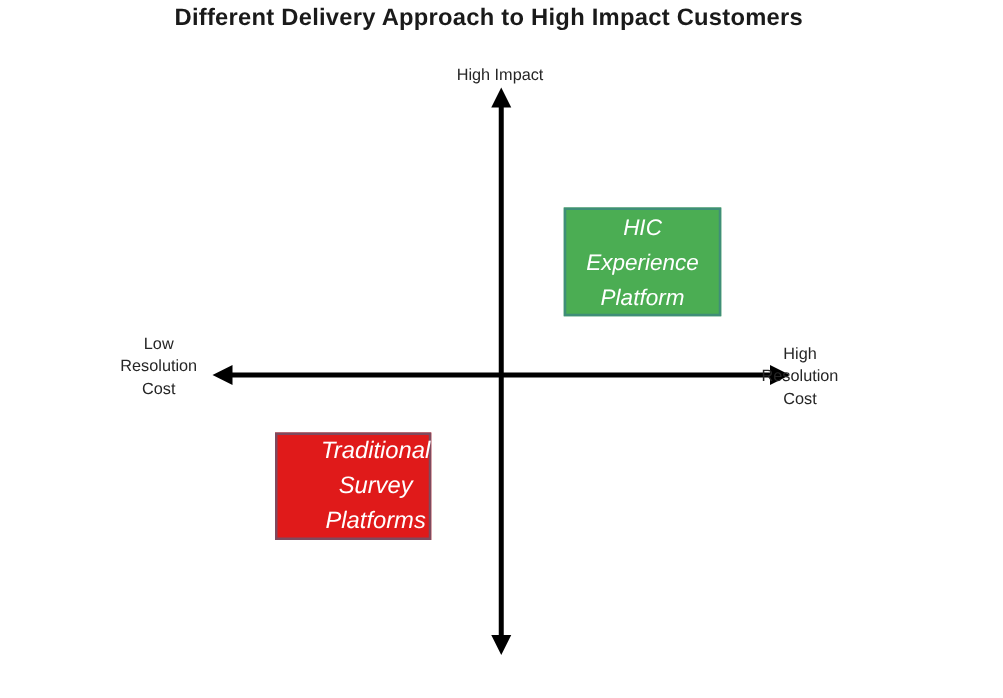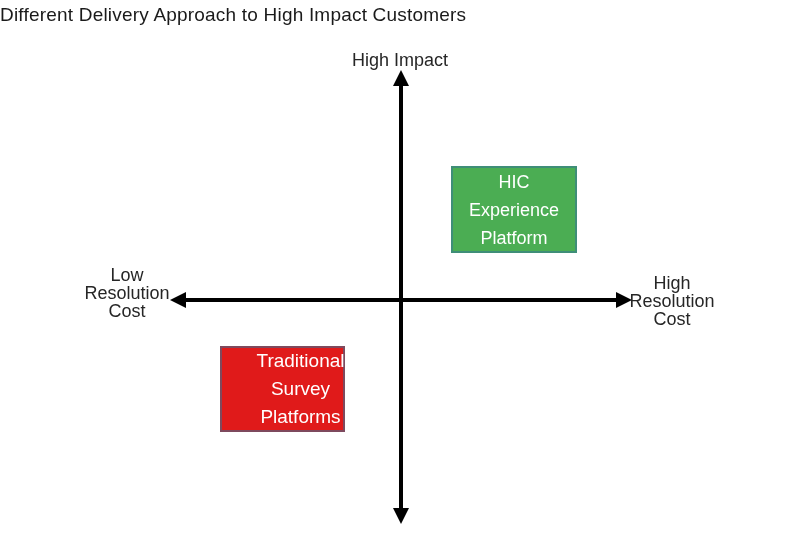--- a/index.html
+++ b/index.html
@@ -13,55 +13,56 @@
     width: 802px;
     height: 558px;
     background: #ffffff;
     overflow: hidden;
   }
   .chart-title {
     position: absolute;
     left: 0;
     top: 4px;
     width: 782px;
-    text-align: left;
+    text-align: center;
     font-size: 19px;
-    font-weight: normal;
+    font-weight: bold;
     color: #1a1a1a;
     letter-spacing: 0.2px;
   }
   .axes-svg {
     position: absolute;
     left: 0;
     top: 0;
     width: 802px;
     height: 558px;
   }
   .axis-label {
     position: absolute;
-    font-size: 18px;
+    font-size: 13px;
     color: #262626;
     text-align: center;
     line-height: 18px;
     white-space: pre-line;
   }
   .axis-label.top    { left: 330px; top: 51px;  width: 140px; }
   .axis-label.bottom { left: 330px; top: 531px; width: 140px; }
   .axis-label.left   { left: 67px;  top: 266px; width: 120px; }
-  .axis-label.right  { left: 612px; top: 274px; width: 120px; }
+  .axis-label.right  { left: 580px; top: 274px; width: 120px; }
   .quad-box {
     position: absolute;
     box-sizing: border-box;
     border: 2px solid #000;
     display: flex;
     align-items: center;
     justify-content: center;
     text-align: center;
     white-space: pre-line;
     color: #ffffff;
+    font-style: italic;
   }
   .quad-box.green {
     left: 451px;
     top: 166px;
     width: 126px;
     height: 87px;
     font-size: 18px;
     line-height: 28px;
   }
   .quad-box.red {

